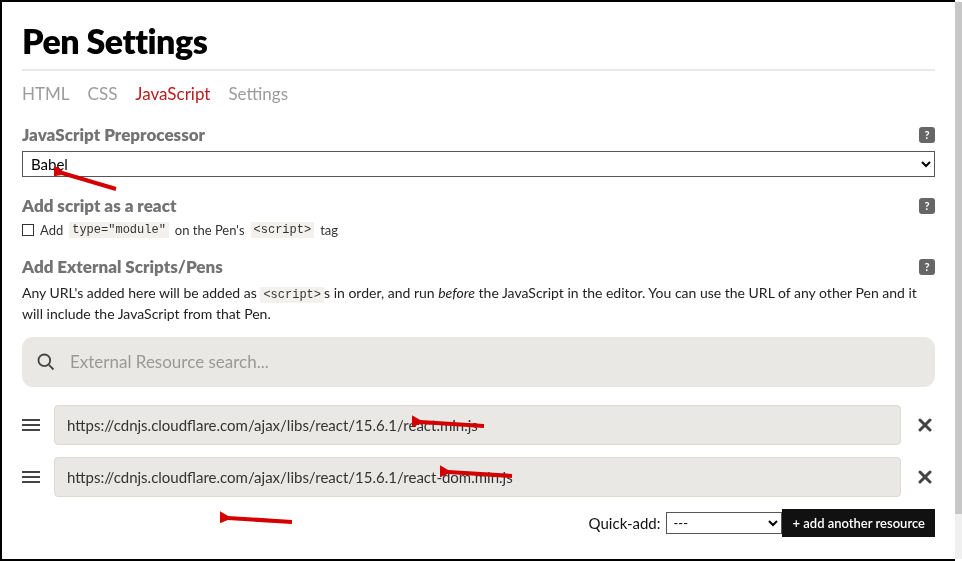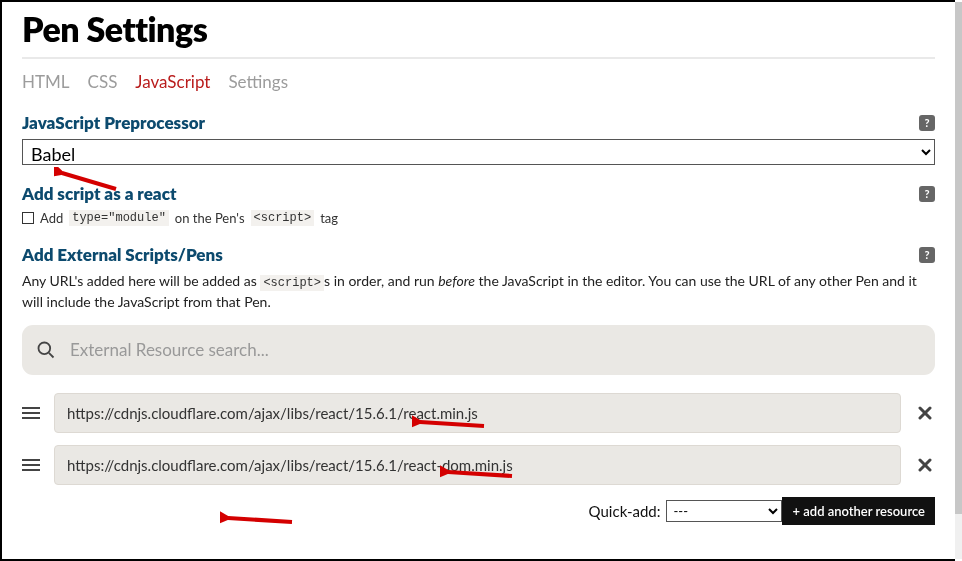--- a/index.html
+++ b/index.html
@@ -31,21 +31,21 @@
   .scrollbar-thumb {
     position: absolute;
     right: 0;
     top: 0;
     width: 7px;
     height: 92%;
     background: #c7c7c7;
     border-radius: 0;
   }
   .content {
-    padding: 6px 20px 14px 20px;
+    padding: 18px 20px 14px 20px;
   }
   h1.page-title {
     font-size: 34px;
     font-weight: 800;
     letter-spacing: -0.5px;
     color: #000;
     margin-bottom: 8px;
   }
   .hr {
     border: none;
@@ -68,40 +68,40 @@
   }
   .section-head {
     display: flex;
     align-items: center;
     justify-content: space-between;
     margin-bottom: 6px;
   }
   .section-title {
     font-size: 17px;
     font-weight: 800;
-    color: #0c4a6e;
+    color: #737373;
   }
   .help-icon {
     width: 16px;
     height: 16px;
     border-radius: 3px;
     background: #666;
     color: #fff;
     font-size: 11px;
     font-weight: 700;
     display: inline-flex;
     align-items: center;
     justify-content: center;
     cursor: pointer;
   }
   .preproc-select {
     width: 100%;
     height: 26px;
     border: 1px solid #555;
-    font-size: 18px;
+    font-size: 15px;
     padding: 2px 4px;
     background: #fff;
     font-family: inherit;
     color: #000;
   }
   .checkbox-row {
     display: flex;
     align-items: center;
     gap: 6px;
     font-size: 13px;

